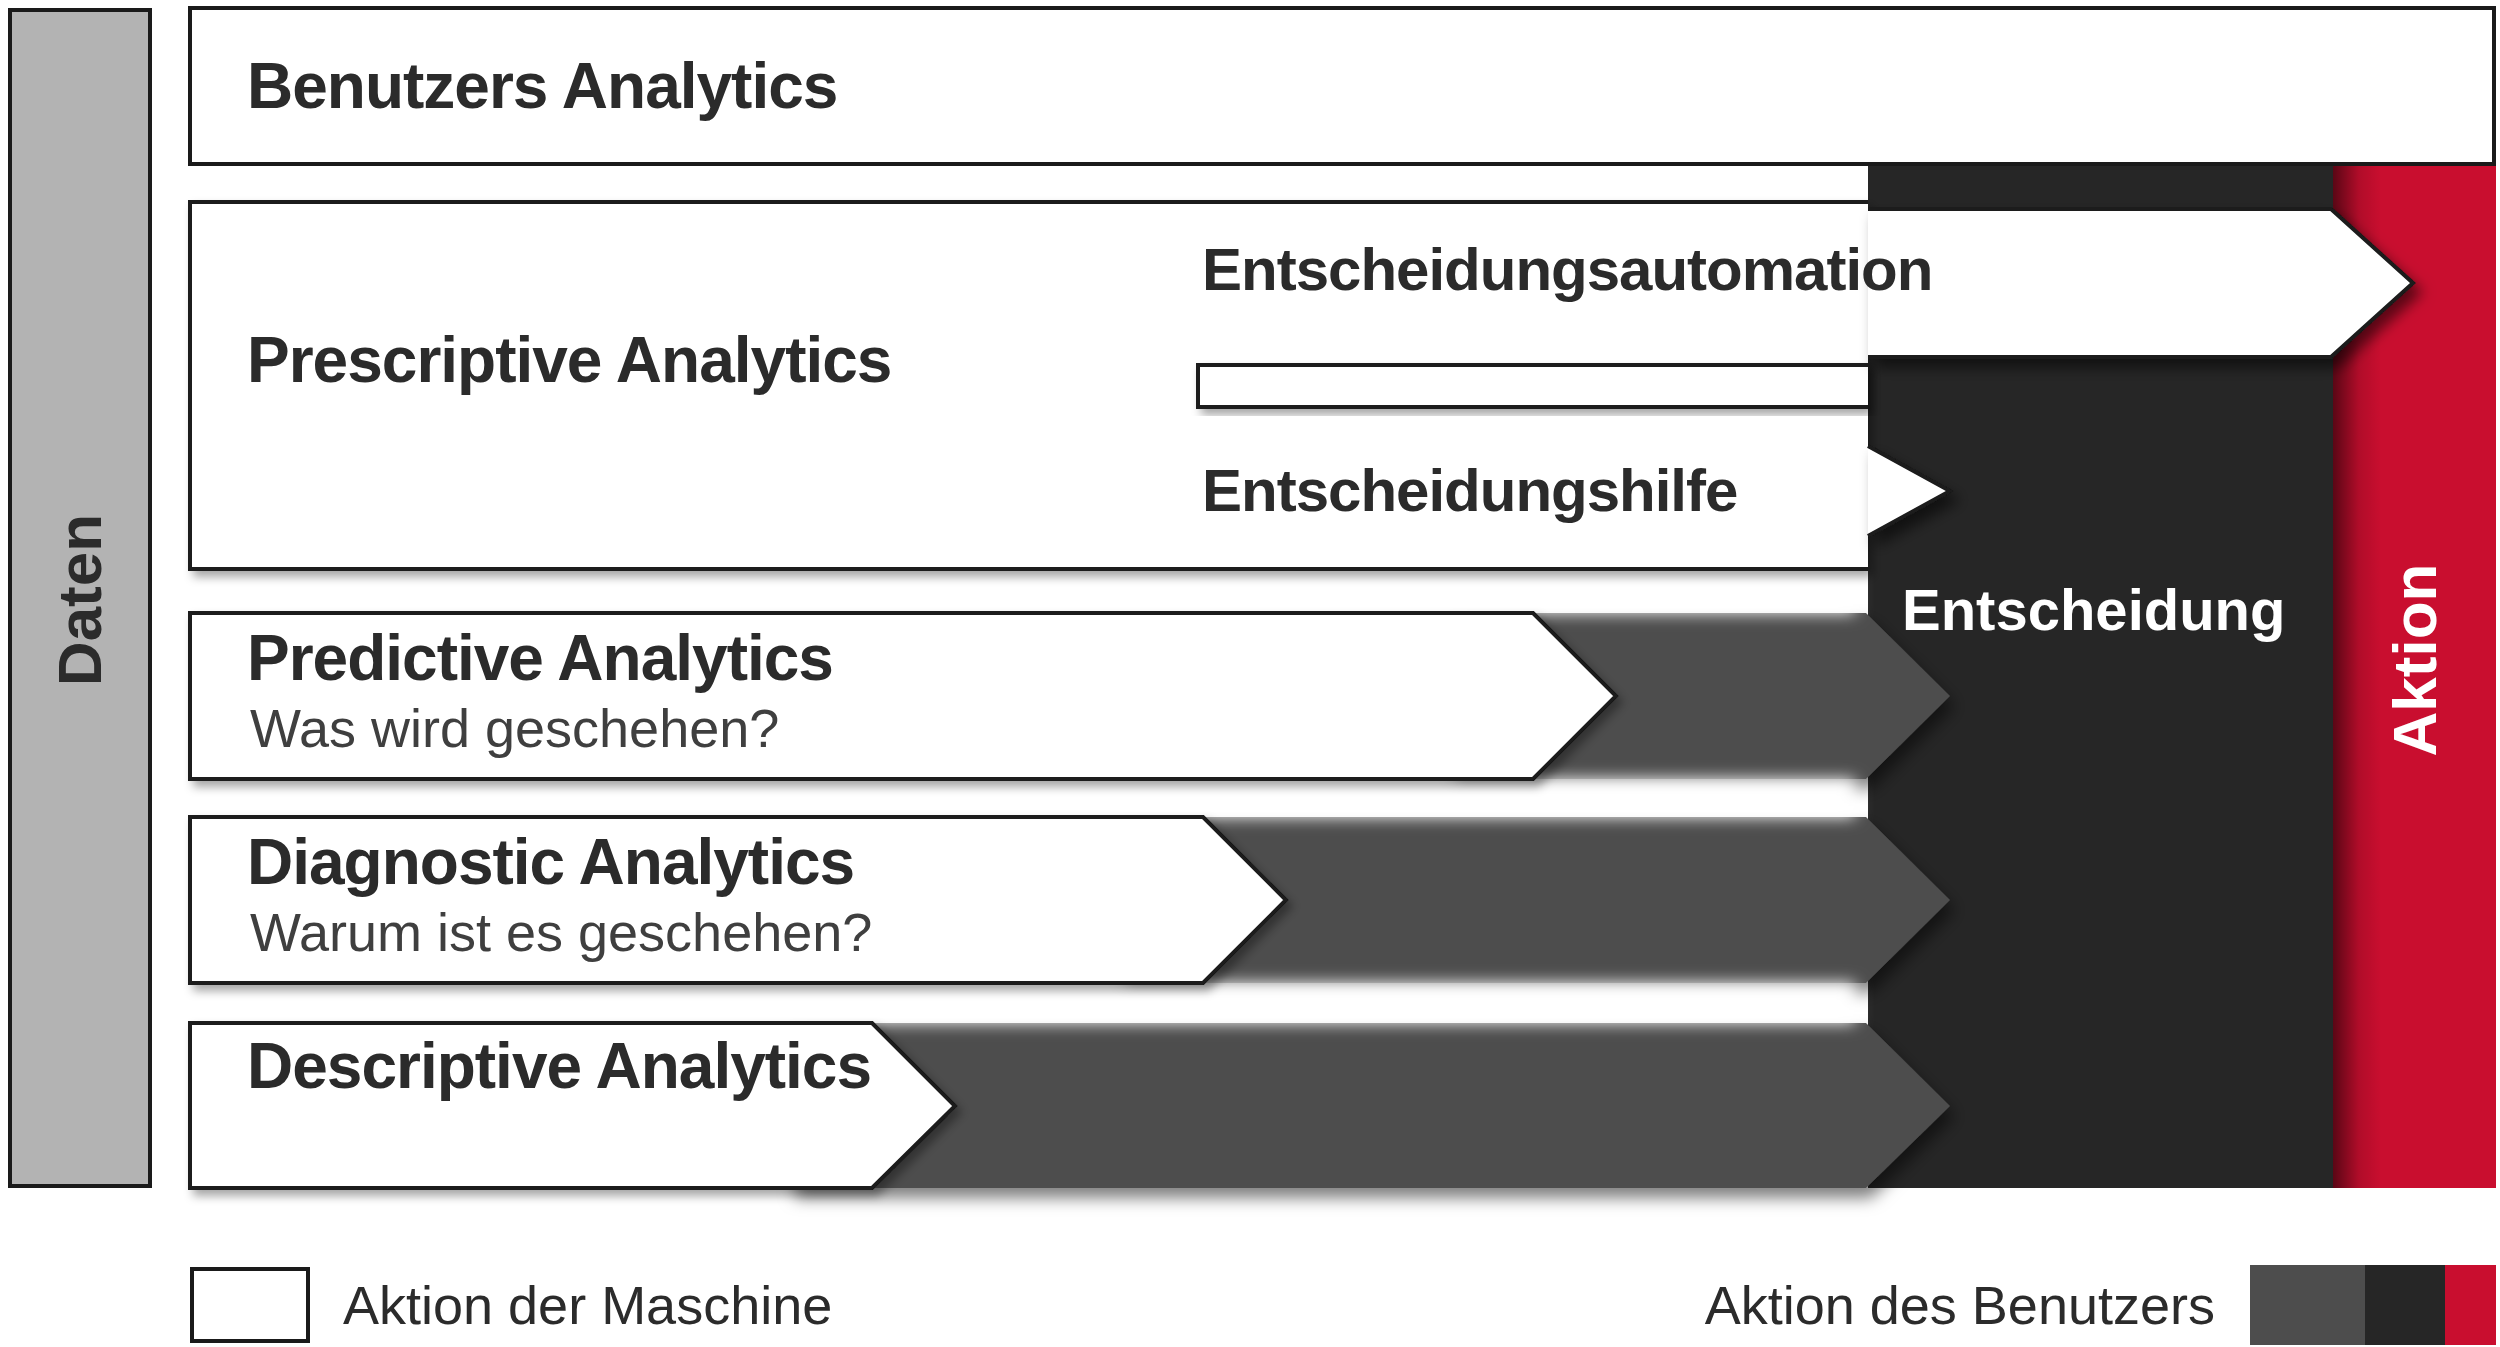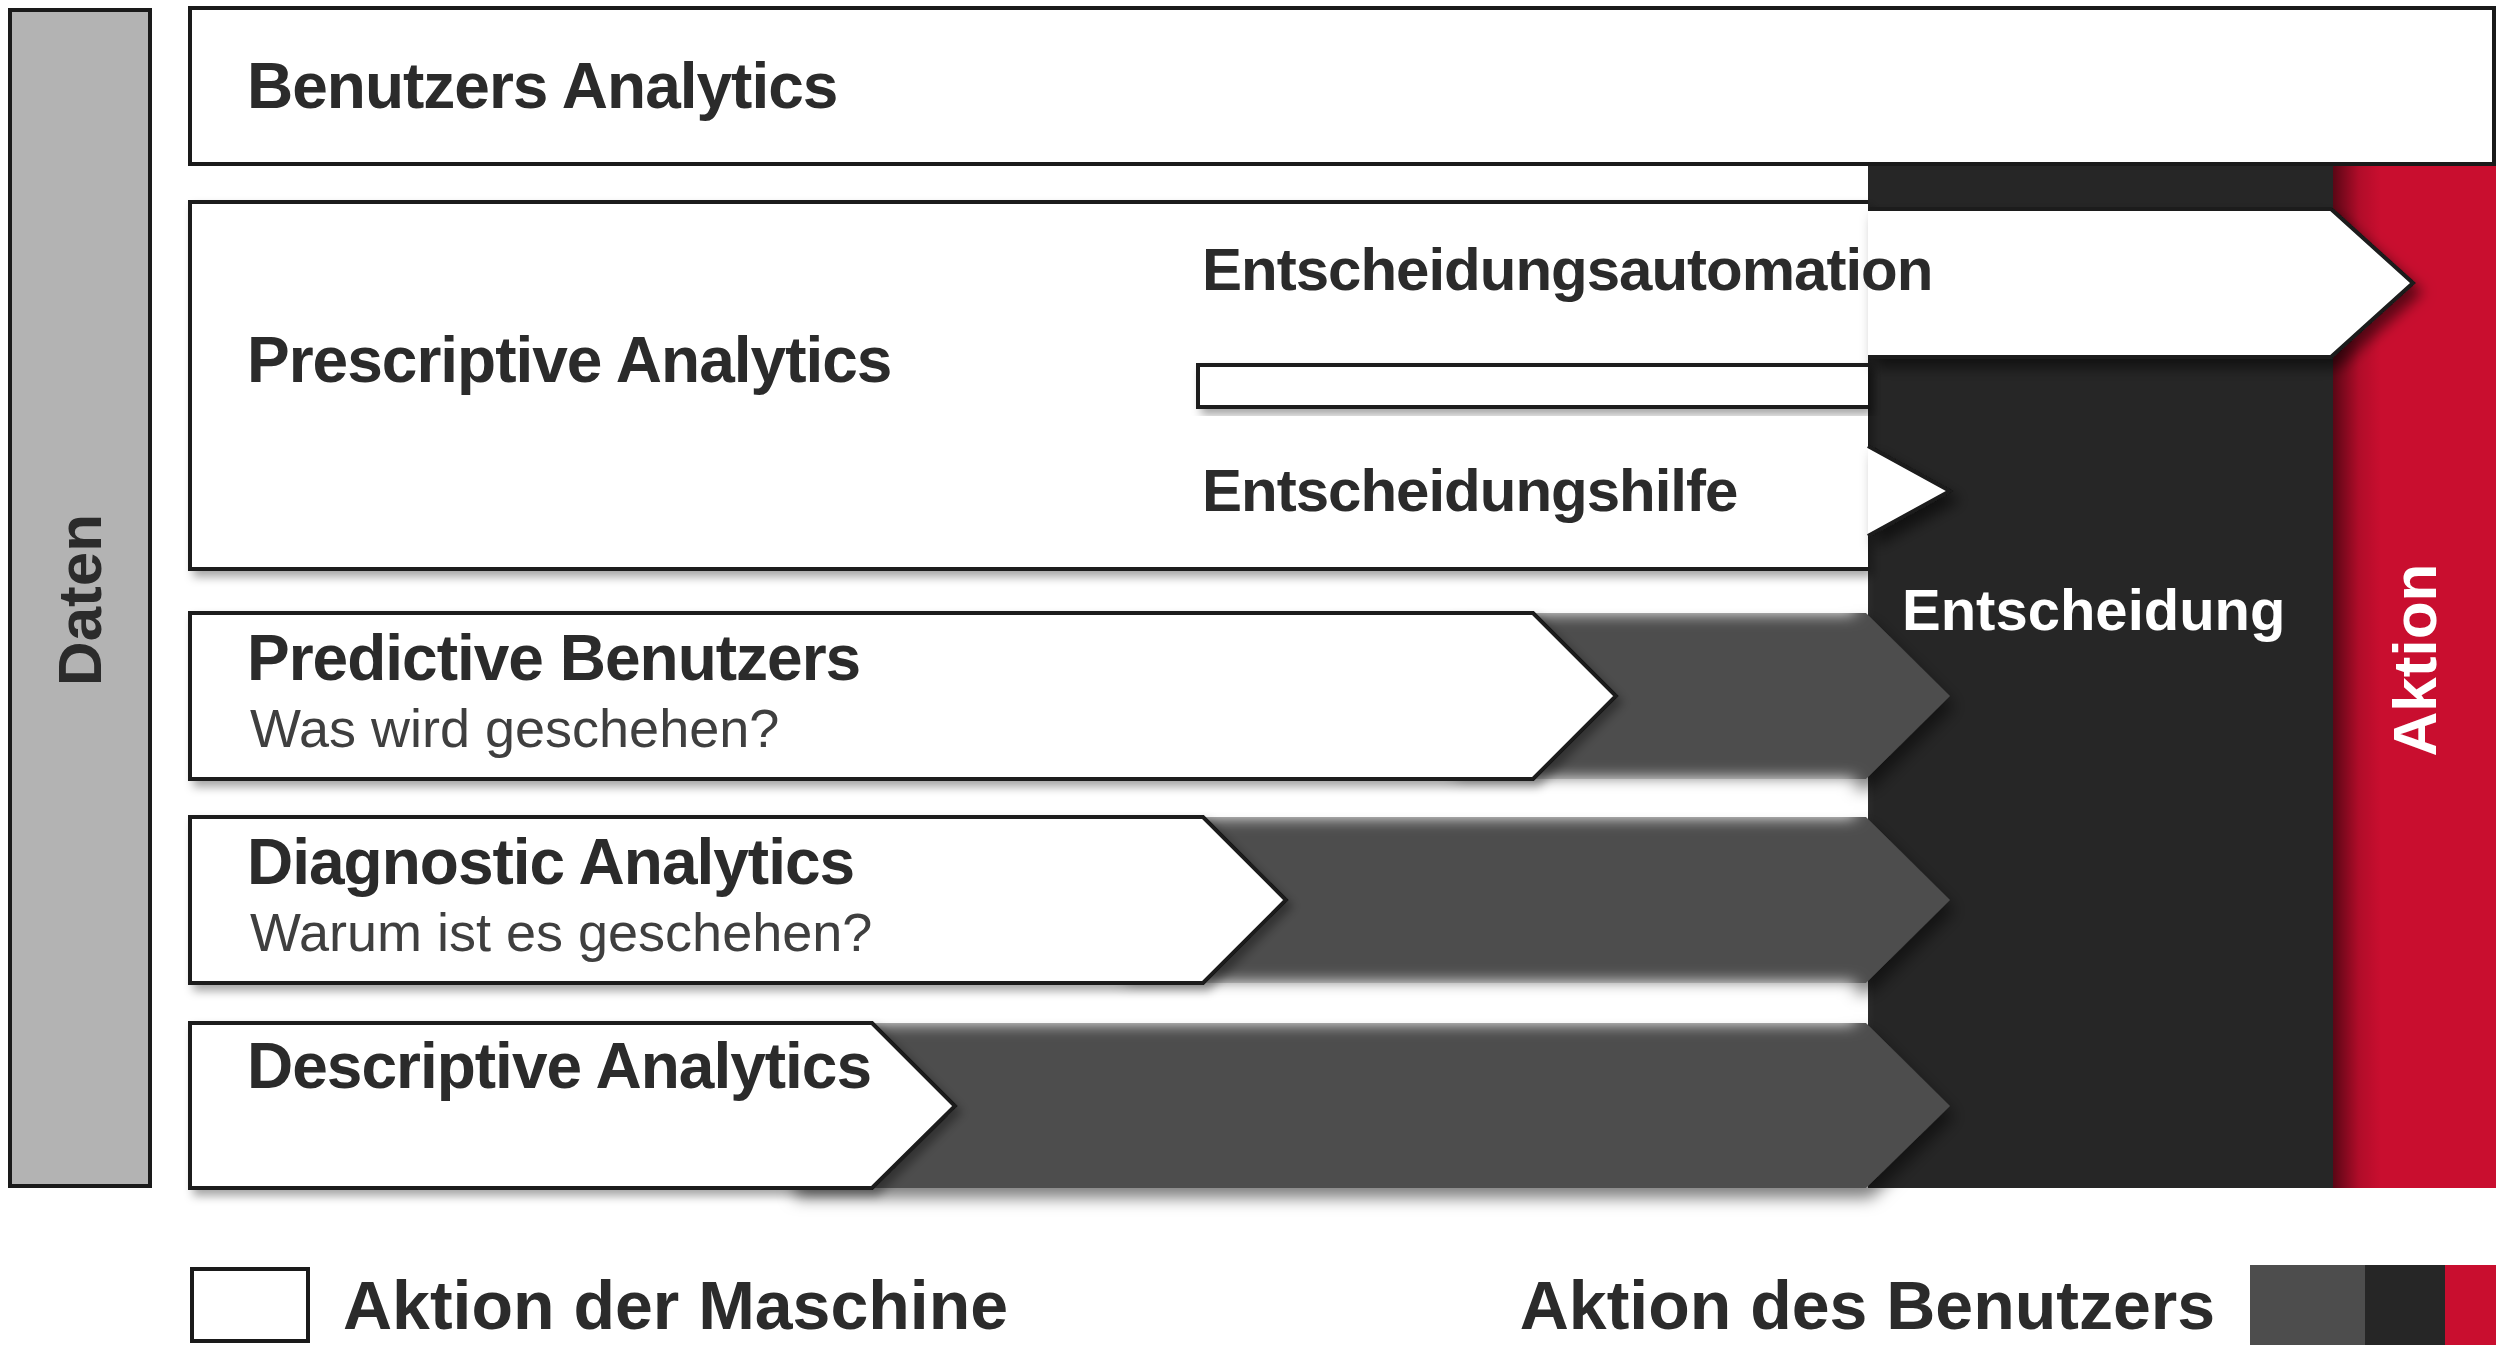--- a/index.html
+++ b/index.html
@@ -40,21 +40,21 @@
     position:absolute;white-space:nowrap;line-height:1;
     transform:translate(-50%,-50%) rotate(-90deg);
     font-size:62px;font-weight:700;color:var(--c-title);
   }
   .vlabel.white{color:#fff;}
   
   .legend-box{
     left:190px;top:1267px;width:120px;height:76px;box-sizing:border-box;
     background:#fff;border:4px solid var(--c-border);
   }
-  .legend-label{font-size:68px;font-weight:700;color:var(--c-title);}
+  .legend-label{font-size:54px;font-weight:400;color:var(--c-title);}
   .swatch{top:1265px;height:80px;}
   .swatch.gray{left:2250px;width:115px;background:var(--c-gray);}
   .swatch.black{left:2365px;width:80px;background:var(--c-dark);}
   .swatch.red{left:2445px;width:51px;background:var(--c-red);}
 </style>
 </head>
 <body>
 
 <div id="canvas">
 
@@ -99,21 +99,21 @@
     <path d="M1868,446 L1950,491 L1868,536" fill="#ffffff" style="stroke:var(--c-border)" stroke-width="4" filter="url(#fShadowArrow)"></path>
   </svg>
 
   <div class="vlabel" style="left:80px;top:600px;">Daten</div>
   <div class="vlabel white" style="left:2415px;top:660px;">Aktion</div>
 
   <div class="t title" style="left:247px;top:86px;">Benutzers Analytics</div>
 
   <div class="t title" style="left:247px;top:360px;">Prescriptive Analytics</div>
 
-  <div class="t title" style="left:247px;top:658px;">Predictive Benutzers</div>
+  <div class="t title" style="left:247px;top:658px;">Predictive Analytics</div>
   <div class="t sub" style="left:250px;top:728px;">Was wird geschehen?</div>
 
   <div class="t sub" style="left:250px;top:932px;">Warum ist es geschehen?</div>
   <div class="t title" style="left:247px;top:862px;">Diagnostic Analytics</div>
 
   <div class="t title" style="left:247px;top:1066px;">Descriptive Analytics</div>
 
   <div class="t arrowlabel" style="left:1202px;top:270px;">Entscheidungsautomation</div>
   <div class="t arrowlabel" style="left:1202px;top:491px;text-align:center;">Entscheidungshilfe</div>
   <div class="t decision-label" style="left:1902px;top:594px;">Entscheidung</div>

